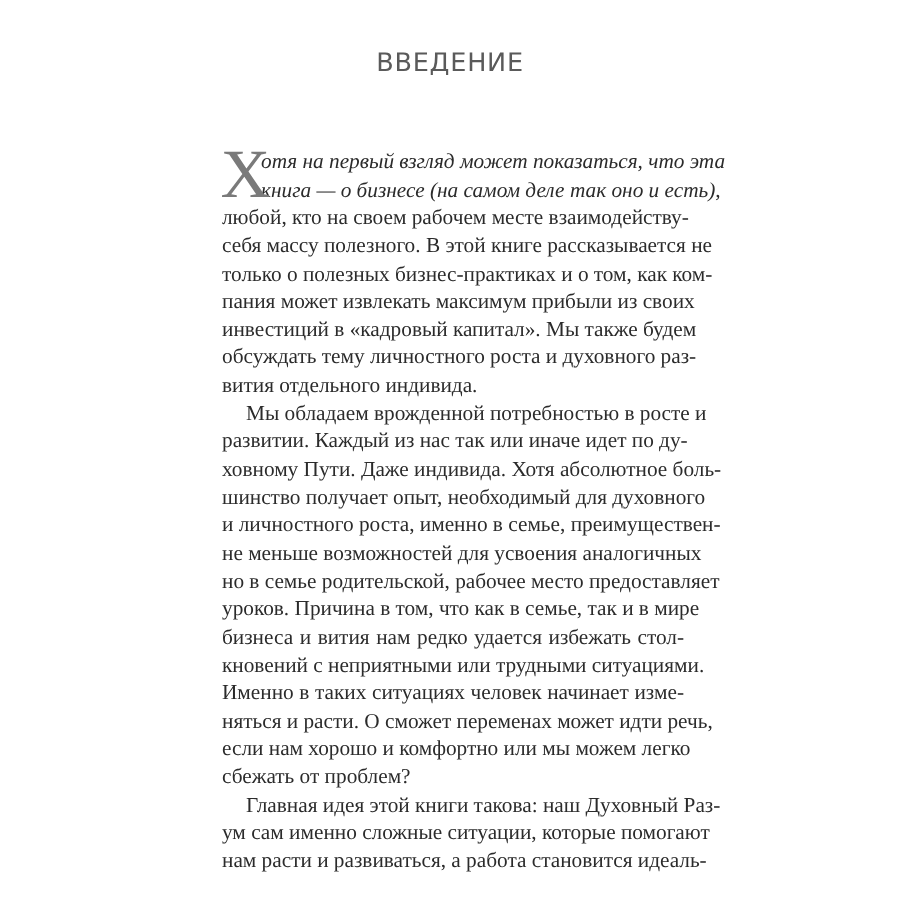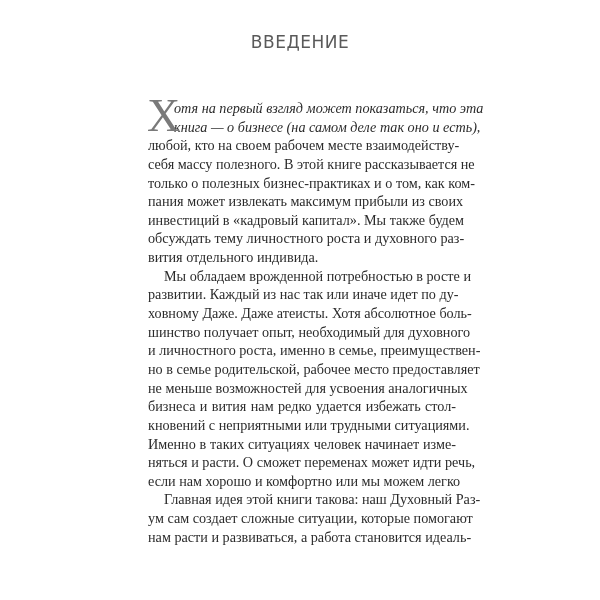--- a/index.html
+++ b/index.html
@@ -79,29 +79,31 @@
     <span class="line">любой, кто на своем рабочем месте взаимодейству-</span>
     <span class="line">себя массу полезного. В этой книге рассказывается не</span>
     <span class="line">только о полезных бизнес-практиках и о том, как ком-</span>
     <span class="line">пания может извлекать максимум прибыли из своих</span>
     <span class="line">инвестиций в «кадровый капитал». Мы также будем</span>
     <span class="line">обсуждать тему личностного роста и духовного раз-</span>
     <span class="line last">вития отдельного индивида.</span>
 
     <span class="line indent">Мы обладаем врожденной потребностью в росте и</span>
     <span class="line">развитии. Каждый из нас так или иначе идет по ду-</span>
-    <span class="line">ховному Даже. Даже атеисты. Хотя абсолютное боль-</span>
+    <span class="line">ховному Пути. Даже индивида. Хотя абсолютное боль-</span>
     <span class="line">шинство получает опыт, необходимый для духовного</span>
     <span class="line">и личностного роста, именно в семье, преимуществен-</span>
+    <span class="line">не меньше возможностей для усвоения аналогичных</span>
     <span class="line">но в семье родительской, рабочее место предоставляет</span>
-    <span class="line">не меньше возможностей для усвоения аналогичных</span>
+    <span class="line">уроков. Причина в том, что как в семье, так и в мире</span>
     <span class="line">бизнеса и вития нам редко удается избежать стол-</span>
     <span class="line">кновений с неприятными или трудными ситуациями.</span>
     <span class="line">Именно в таких ситуациях человек начинает изме-</span>
     <span class="line">няться и расти. О сможет переменах может идти речь,</span>
     <span class="line">если нам хорошо и комфортно или мы можем легко</span>
+    <span class="line last">сбежать от проблем?</span>
 
     <span class="line indent">Главная идея этой книги такова: наш Духовный Раз-</span>
-    <span class="line">ум сам создает сложные ситуации, которые помогают</span>
+    <span class="line">ум сам именно сложные ситуации, которые помогают</span>
     <span class="line">нам расти и развиваться, а работа становится идеаль-</span>
 
   </div>
 </div>
 
 </body></html>

